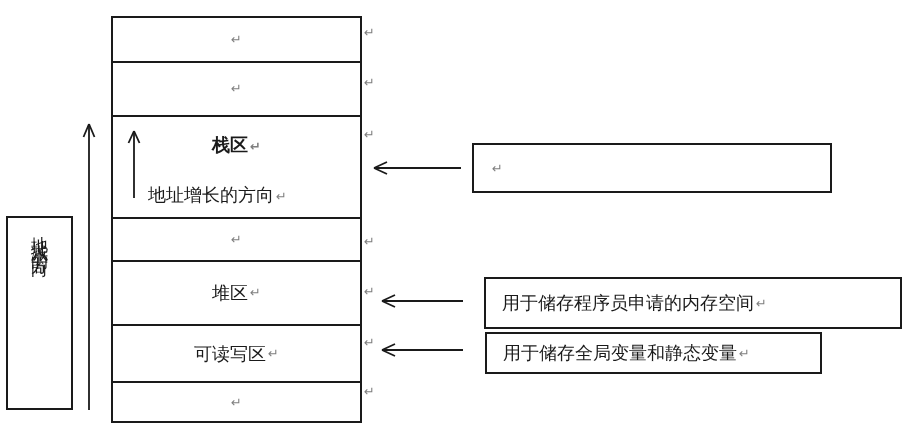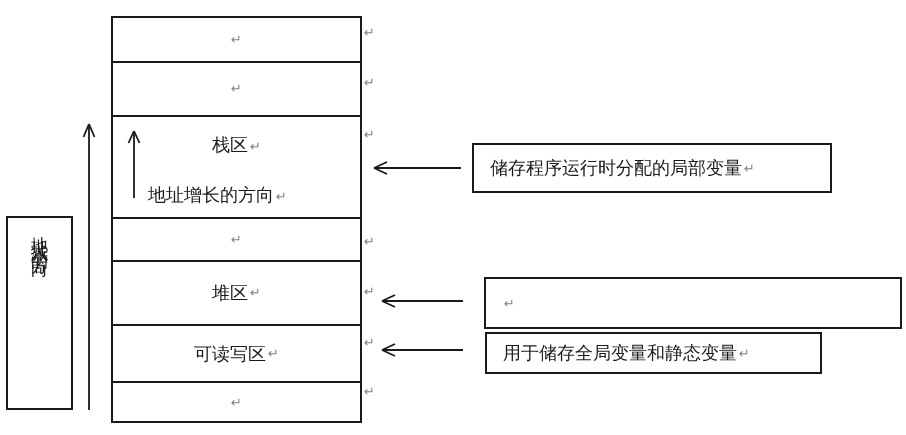--- a/index.html
+++ b/index.html
@@ -36,21 +36,21 @@
   .mark{
     font-family:"DejaVu Sans", sans-serif;
     color:#7f7f7f;
     font-size:13px;
     line-height:1;
   }
   .label-mark{margin-left:2px;}
   
   .stack-title{
     position:absolute;left:0;right:0;top:16px;
-    text-align:center;font-weight:normal;font-size:18px;
+    text-align:center;font-weight:bold;font-size:18px;
   }
   .stack-sub{
     position:absolute;left:35px;top:66px;
     font-size:18px;white-space:nowrap;text-align:center;
   }
   .inner-arrow{position:absolute;left:12px;top:10px;}
   
   .pcol-mark{position:absolute;left:364px;}
   
   .left-box{
@@ -160,24 +160,24 @@
     <line x1="3" y1="8" x2="16" y2="2"></line>
     <line x1="3" y1="8" x2="16" y2="14"></line>
   </svg>
   <svg class="arr" style="left:379px;top:342px;" width="86" height="16" viewBox="0 0 86 16">
     <line x1="3" y1="8" x2="84" y2="8"></line>
     <line x1="3" y1="8" x2="16" y2="2"></line>
     <line x1="3" y1="8" x2="16" y2="14"></line>
   </svg>
 
   <div class="callout co1">
-    <span>储存程序运行时分配的局部变量</span>
       <span class="mark label-mark">↵</span>
   </div>
   <div class="callout co2">
+    <span>用于储存程序员申请的内存空间</span>
       <span class="mark label-mark">↵</span>
   </div>
   <div class="callout co3">
     <span>用于储存全局变量和静态变量</span>
       <span class="mark label-mark">↵</span>
   </div>
 
 </div>
 
 </body></html>

